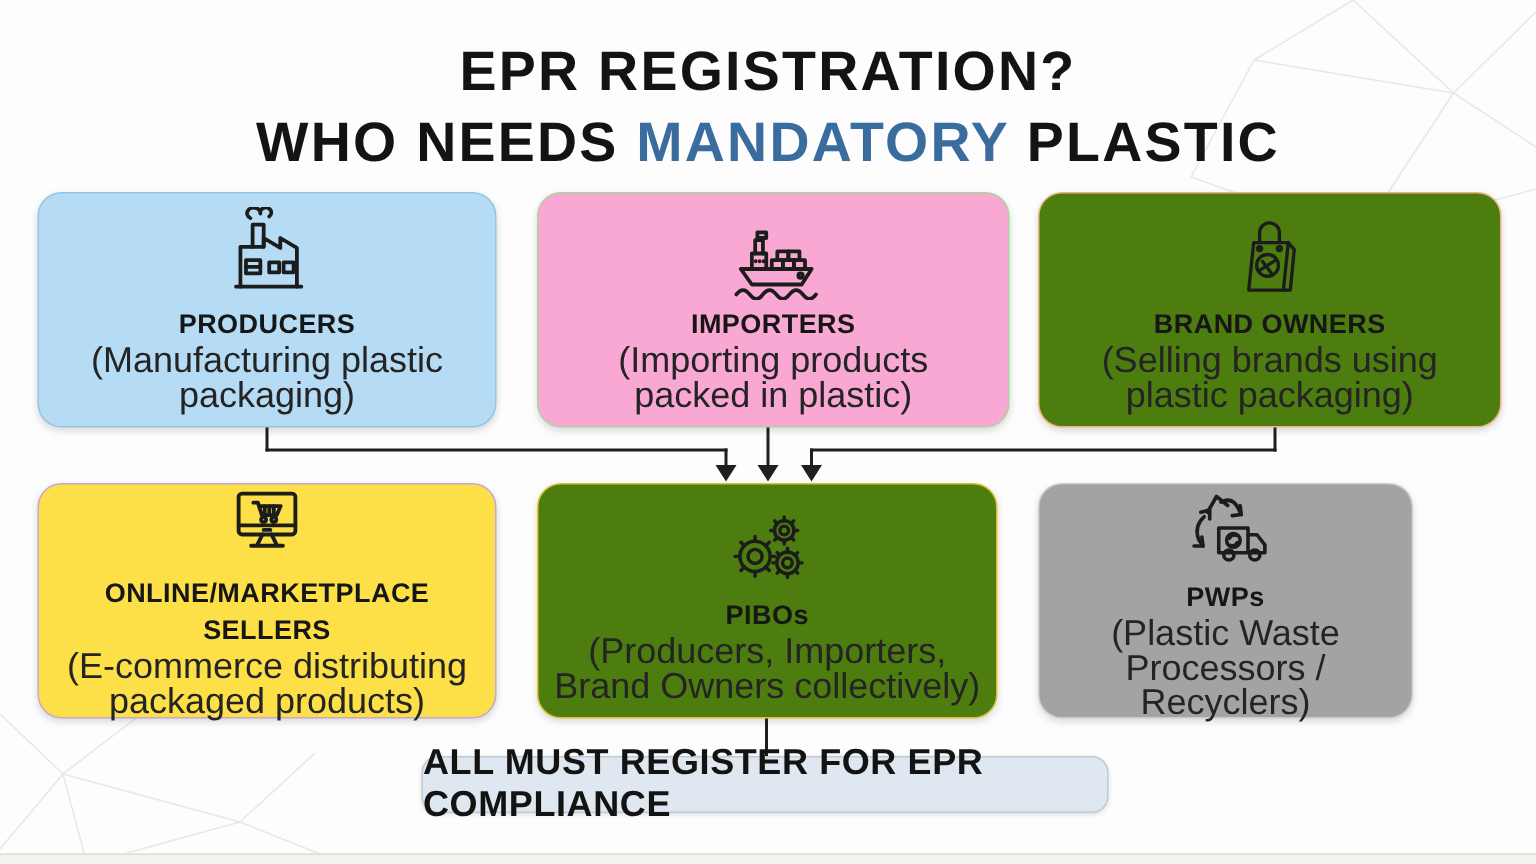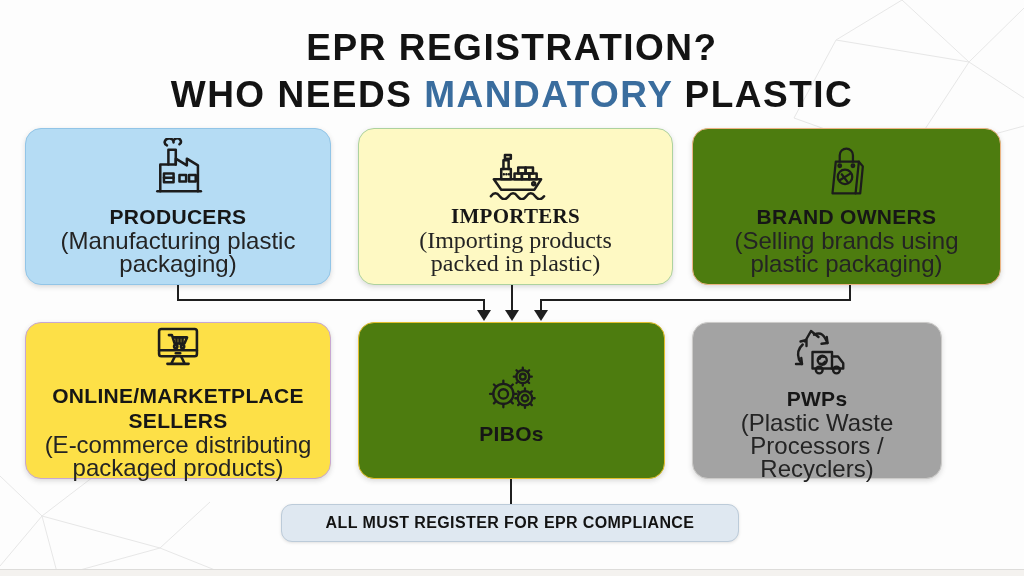--- a/index.html
+++ b/index.html
@@ -23,39 +23,39 @@
   .title .hl { font-weight:bold; }
 
   .card {
     position:absolute; border-radius:16px; border:1px solid;
     display:flex; flex-direction:column; align-items:center; justify-content:center;
     text-align:center; box-shadow:0 2px 5px rgba(60,60,60,.18);
     padding:6px 10px;
   }
   .card .icon svg { display:block; }
   .card .icon { margin-bottom:4px; }
-  .card .heading { font-weight:bold; font-size:21px; line-height:25px; color:#161616;
+  .card .heading { font-weight:bold; font-size:18px; line-height:25px; color:#161616;
                    white-space:pre-line; letter-spacing:.3px; }
   .card .subtext { font-size:24px; line-height:23px; color:#242424; white-space:pre-line; }
 
   .icon svg { stroke:#1c1c1c; fill:none; stroke-width:3.4;
               stroke-linecap:round; stroke-linejoin:round; }
 
   .hline, .vline { position:absolute; background:#1f1f1f; }
   .hline { height:2px; }
   .vline { width:2px; }
   .arrowhead { position:absolute; width:0; height:0;
                border-left:7px solid transparent; border-right:7px solid transparent;
                border-top:11px solid #1f1f1f; }
 
   .banner {
     position:absolute; left:281px; top:504px; width:458px; height:38px;
     border-radius:11px; border:1px solid;
     display:flex; align-items:center; justify-content:center;
-    font-weight:bold; font-size:16px; letter-spacing:.4px; color:#131313;
+    font-weight:bold; font-size:24px; letter-spacing:.4px; color:#131313;
     box-shadow:0 1px 3px rgba(60,60,60,.15);
   }
 </style>
 </head>
 <body>
 
 <div class="canvas">
 
   <svg class="mesh mesh-tr" width="250" height="160" viewBox="0 0 250 160">
     <path d="M195,62 L250,8 M195,62 L128,0 M195,62 L250,98 M195,62 L132,158 M195,62 L62,40 M62,40 L128,0 M62,40 L20,118 M132,158 L250,126 M20,118 L132,158"></path>
@@ -81,21 +81,21 @@
         <path d="M31,54 H44"></path>
         <rect x="52" y="50" width="9" height="9"></rect>
         <rect x="65" y="50" width="9" height="9"></rect>
       </svg>
     </div>
     <div class="heading">PRODUCERS</div>
     <div class="subtext">(Manufacturing plastic
 packaging)</div>
   </div>
 
-  <div class="card" style="left: 358px; top: 128px; width: 315px; height: 157px; background-color: #fef9c3; border-color: rgb(173, 210, 159); font-family: Liberation Serif, serif;">
+  <div class="card" style="left: 358px; top: 128px; width: 315px; height: 157px; background-color: #f9a8d4; border-color: rgb(173, 210, 159);">
     <div class="icon">
       <svg width="78" height="62" viewBox="0 0 100 84">
         <path d="M20,56 H84 L75,70 H30 Z"></path>
         <circle cx="74" cy="62" r="2"></circle>
         <path d="M16,79 q6,-8 12,0 t12,0 t12,0 t12,0 t12,0 t12,0"></path>
         <rect x="30" y="42" width="13" height="14"></rect>
         <path d="M33.5,49 h0.01 M37,49 h0.01 M40.5,49 h0.01"></path>
         <path d="M33,42 V30 h7 V42 M35,30 V23 h8 v5 h-8"></path>
         <rect x="48" y="48" width="10" height="8"></rect>
           <rect x="58" y="48" width="10" height="8"></rect>
@@ -165,20 +165,22 @@
         <path d="M52,54 h4.5 M47.9,63.9 l3.2,3.2 M38,68 v4.5 M28.1,63.9 l-3.2,3.2 M24,54 h-4.5 M28.1,44.1 l-3.2,-3.2 M38,40 v-4.5 M47.9,44.1 l3.2,-3.2"></path>
         <circle cx="65" cy="30" r="9"></circle>
           <circle cx="65" cy="30" r="4"></circle>
         <path d="M74,30 h3.5 M71.4,36.4 l2.4,2.4 M65,39 v3.5 M58.6,36.4 l-2.4,2.4 M56,30 h-3.5 M58.6,23.6 l-2.4,-2.4 M65,21 v-3.5 M71.4,23.6 l2.4,-2.4"></path>
         <circle cx="68" cy="60" r="10"></circle>
           <circle cx="68" cy="60" r="4.5"></circle>
         <path d="M78,60 h3.5 M75.1,67.1 l2.4,2.4 M68,70 v3.5 M60.9,67.1 l-2.4,2.4 M58,60 h-3.5 M60.9,52.9 l-2.4,-2.4 M68,50 v-3.5 M75.1,52.9 l2.4,-2.4"></path>
       </svg>
     </div>
     <div class="heading">PIBOs</div>
+    <div class="subtext">(Producers, Importers,
+Brand Owners collectively)</div>
   </div>
 
   <div class="card" style="left: 692px; top: 322px; width: 250px; height: 157px; background-color: #a3a3a3; border-color: rgb(204, 203, 201);">
     <div class="icon">
       <svg width="76" height="60" viewBox="0 0 100 80" style="stroke-width:3.2;">
         <path d="M34,26 L42,12 L52,20"></path>
         <path d="M46,17 Q56,12 61,22 L64,28"></path>
         <path d="M64,28 l-8,1 M64,28 l-1,-8"></path>
         <path d="M31,30 Q22,38 26,50 L30,56"></path>
         <path d="M30,56 l-1,-8 M30,56 l-8,0"></path>

